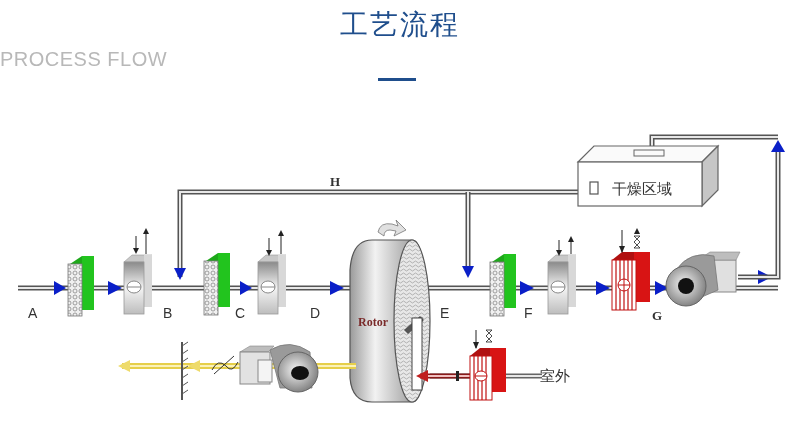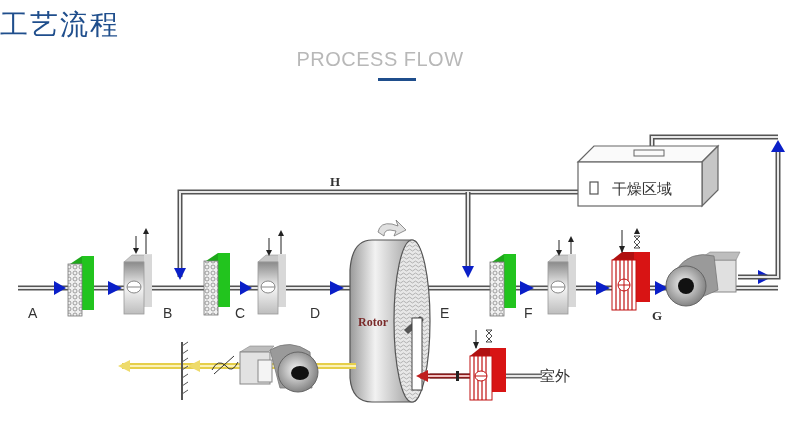--- a/index.html
+++ b/index.html
@@ -1,18 +1,18 @@
 <!DOCTYPE html>
 <html><head>
 <meta charset="utf-8">
 <style>
   html,body{margin:0;padding:0;background:#ffffff;}
   body{width:800px;height:421px;position:relative;overflow:hidden;font-family:"Liberation Sans",sans-serif;}
-  .title{position:absolute;left:0;width:800px;top:6px;font-size:28px;color:#1f4e8c;font-family:"DejaVu Sans",sans-serif;letter-spacing:2px;}
-  .subtitle{position:absolute;left:0;width:760px;top:48px;text-align:center;font-size:20px;color:#b8b8b8;font-family:"Liberation Sans",sans-serif;letter-spacing:0.5px;}
+  .title{position:absolute;left:0;width:800px;top:6px;text-align:center;font-size:28px;color:#1f4e8c;font-family:"DejaVu Sans",sans-serif;letter-spacing:2px;}
+  .subtitle{position:absolute;left:0;width:760px;top:48px;font-size:20px;color:#b8b8b8;font-family:"Liberation Sans",sans-serif;letter-spacing:0.5px;}
   .title-bar{position:absolute;left:378px;top:78px;width:38px;height:3px;background:#1f4e8c;}
   svg{position:absolute;left:0;top:0;}
   .lbl{font-family:"Liberation Sans",sans-serif;font-size:14px;fill:#333;}
   .lbl-serif{font-family:"Liberation Serif",serif;font-size:13px;fill:#333;font-weight:bold;}
   .cn{font-family:"DejaVu Sans",sans-serif;font-size:15px;fill:#333;}
 </style>
 </head>
 <body>
 
 <div class="title">工艺流程</div>

